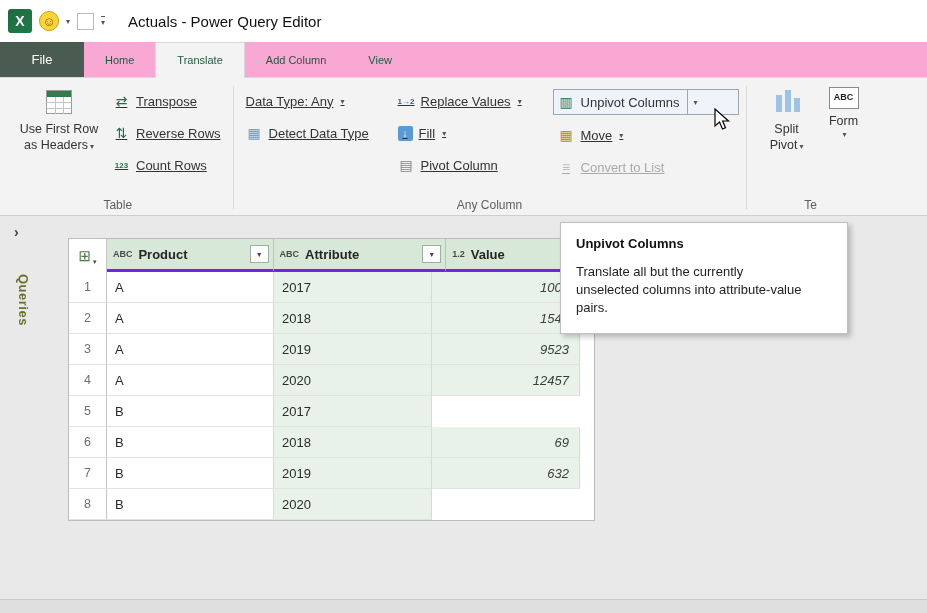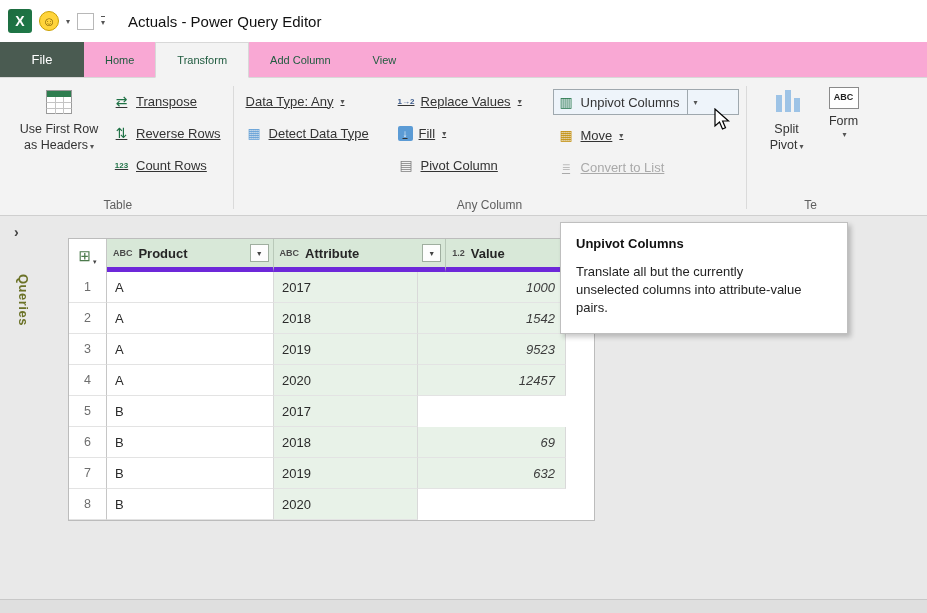--- a/index.html
+++ b/index.html
@@ -143,39 +143,39 @@
 
   .g-header { height: 33px; }
   .g-corner {
     width: 38px; background: #fff; border-right: 1px solid #c6c6c6;
     display: flex; align-items: center; justify-content: center; gap: 2px;
     color: #4c7a4c;
   }
   .g-corner .tbl { font-size: 15px; }
   .g-corner .sm { font-size: 7px; color: #444; align-self: flex-end; margin-bottom: 6px; }
   .g-h {
-    background: #d8e8d8; border-right: 1px solid #b9c9b9; border-bottom: 5px solid #6d28d9;
+    background: #d8e8d8; border-right: 1px solid #b9c9b9; border-bottom: 3px solid #6d28d9;
     display: flex; align-items: center; padding: 0 4px 0 6px;
   }
   .type-ic { font-size: 9px; font-weight: 600; color: #4a4a4a; margin-right: 6px; }
   .h-label { font-weight: 700; color: #262626; font-size: 13px; }
   .filter-btn {
     margin-left: auto; width: 19px; height: 18px; background: #fdfdfd;
     border: 1px solid #9fae9f; display: grid; place-items: center;
     font-size: 7px; color: #444;
   }
 
   .g-row { height: 31px; }
   .cell {
     display: flex; align-items: center;
     border-right: 1px solid #d9d9d9; border-bottom: 1px solid #e3e3e3;
   }
   .cell-num { width: 38px; justify-content: center; color: #6e6e6e; font-size: 12.5px; background: #fff; border-right: 1px solid #c6c6c6; }
   .cell-prod { width: 167px; padding-left: 8px; background: #fff; color: #2b2b2b; }
-  .cell-attr { width: 144px; padding-left: 8px; background: #e8f2e8; color: #2b2b2b; }
+  .cell-attr { width: 158px; padding-left: 8px; background: #e8f2e8; color: #2b2b2b; }
   .cell-val  { width: 148px; justify-content: flex-end; padding-right: 10px;
                background: #e8f2e8; color: #3c3c3c; font-style: italic; }
 
   
   .tooltip {
     position: absolute; left: 560px; top: 6px; width: 288px; min-height: 112px;
     background: #fff; border: 1px solid #bfbfbf; box-shadow: 3px 3px 5px rgba(0,0,0,0.22);
     padding: 13px 15px; z-index: 5;
   }
   .tooltip-title { font-size: 13px; font-weight: 700; color: #111; margin-bottom: 12px; }
@@ -197,21 +197,21 @@
     <span class="smiley"></span>
     <span class="qat-caret">▾</span>
     <span class="qat-box"></span>
     <span class="qat-custom">▾</span>
     <span class="win-title">Actuals - Power Query Editor</span>
   </div>
 
   <div class="tabbar">
     <div class="file-tab">File</div>
     <div class="tab">Home</div>
-    <div class="tab active">Transform</div>
+    <div class="tab active">Translate</div>
     <div class="tab">Add Column</div>
     <div class="tab">View</div>
   </div>
 
   <div class="ribbon">
 
     <div class="rgroup">
       <div class="bigbtn w-firstrow">
         <span class="gi" style="width:32px;height:30px">
           <svg width="30" height="28" viewBox="0 0 30 28">

